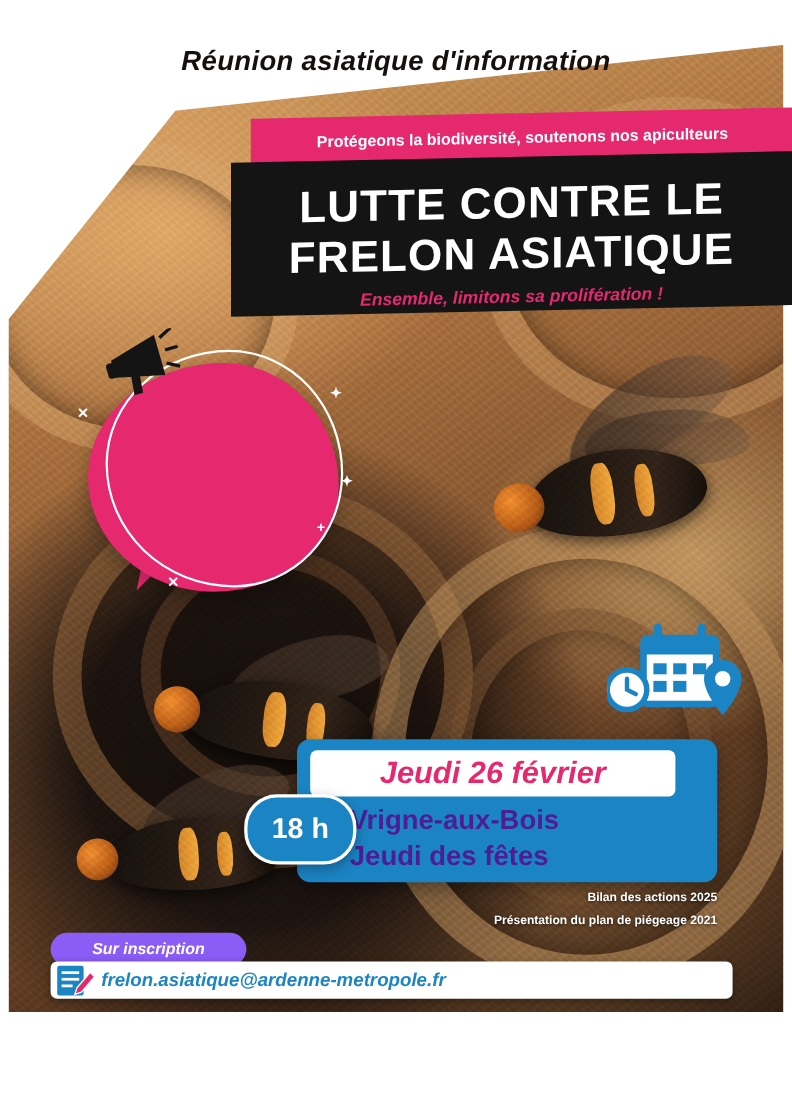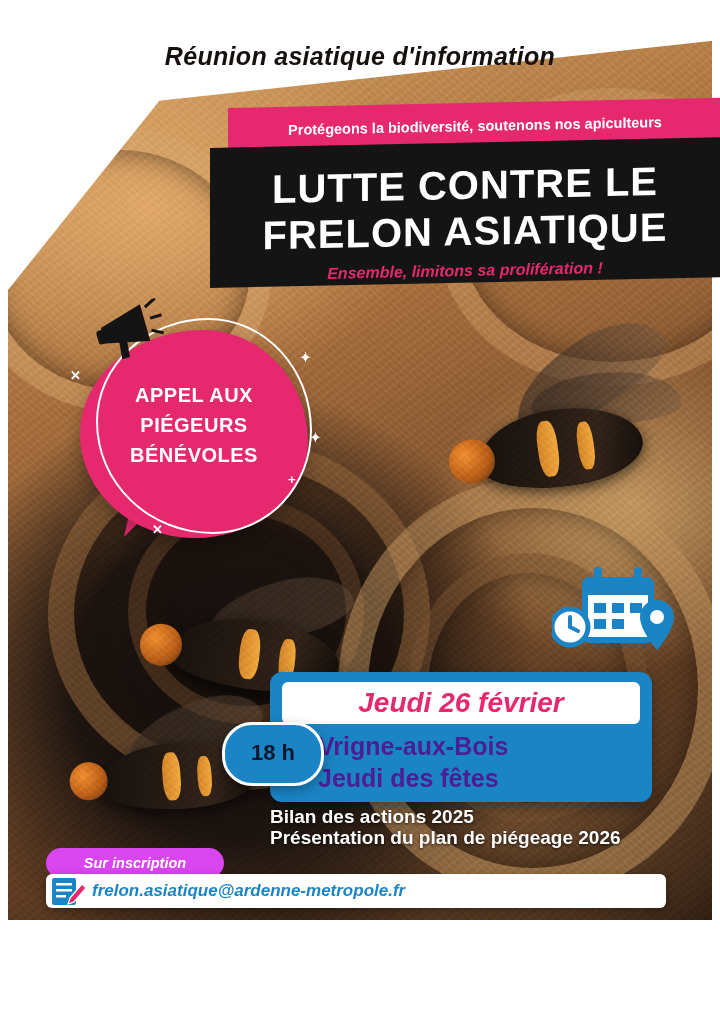--- a/index.html
+++ b/index.html
@@ -235,21 +235,21 @@
     position: absolute;
     left: 270px; top: 672px;
     width: 382px; height: 130px;
     background: #1b84c4;
     border-radius: 12px;
     box-shadow: 0 5px 16px rgba(0,0,0,.35);
   }
   .date-top {
     position: absolute;
     left: 282px; top: 682px;
-    width: 358px; height: 42px;
+    width: 332px; height: 42px;
     background: #ffffff;
     border-radius: 6px;
   }
   .date-top span {
     display: block;
     text-align: center;
     line-height: 42px;
     font-size: 28px;
     font-weight: bold;
     font-style: italic;
@@ -264,50 +264,50 @@
     font-weight: bold;
     line-height: 32px;
   }
   .hour-badge {
     position: absolute;
     left: 222px; top: 722px;
     width: 96px; height: 58px;
     background: #1b84c4;
     border: 3px solid #ffffff;
     border-radius: 30px;
-    color: #0f172a;
-    font-size: 22px;
+    color: #ffffff;
+    font-size: 26px;
     font-weight: bold;
     text-align: center;
     line-height: 56px;
     box-shadow: 0 4px 12px rgba(0,0,0,.3);
   }
   .cal-icons {
     position: absolute;
     left: 552px; top: 565px;
     width: 130px; height: 105px;
   }
   .date-notes {
     position: absolute;
     left: 270px; top: 806px;
     width: 382px;
-    text-align: left;
-    color: #ffffff;
-    font-size: 19px;
+    text-align: right;
+    color: #ffffff;
+    font-size: 11px;
     font-weight: bold;
     line-height: 21px;
     text-shadow: 0 1px 3px rgba(0,0,0,.7);
   }
 
   
   .reg-tab {
     position: absolute;
     left: 46px; top: 848px;
     width: 178px; height: 30px;
-    background: #d946ef;
+    background: #8b5cf6;
     border-radius: 15px;
   }
   .reg-tab span {
     display: block;
     text-align: center;
     line-height: 30px;
     color: #ffffff;
     font-size: 14.5px;
     font-weight: bold;
     font-style: italic;
@@ -407,25 +407,20 @@
       <path d="M56 6 L68 0" stroke="#141414" stroke-width="3"></path>
       <path d="M58 18 L70 18" stroke="#141414" stroke-width="3"></path>
       <path d="M56 30 L67 36" stroke="#141414" stroke-width="3"></path>
     </svg>
   </div>
   <div class="spark" style="left:300px; top:350px;">✦</div>
   <div class="spark" style="left:310px; top:430px;">✦</div>
   <div class="spark" style="left:70px;  top:368px;">✕</div>
   <div class="spark" style="left:152px; top:522px;">✕</div>
   <div class="spark" style="left:288px; top:472px;">+</div>
-  <div class="bubble-text">
-    <div>APPEL AUX</div>
-    <div>PIÉGEURS</div>
-    <div>BÉNÉVOLES</div>
-  </div>
 
   <div class="cal-icons">
     <svg width="130" height="105" viewBox="0 0 130 105">
       <g>
         <rect x="30" y="12" width="72" height="66" rx="7" fill="#1b84c4"></rect>
         <rect x="36" y="30" width="60" height="42" fill="#ffffff"></rect>
         <rect x="42" y="2" width="8" height="18" rx="4" fill="#1b84c4"></rect>
         <rect x="82" y="2" width="8" height="18" rx="4" fill="#1b84c4"></rect>
         <rect x="42" y="38" width="12" height="10" fill="#1b84c4"></rect>
         <rect x="60" y="38" width="12" height="10" fill="#1b84c4"></rect>
@@ -448,21 +443,21 @@
   <div class="date-top">
     <span>Jeudi 26 février</span>
   </div>
   <div class="date-place">
     <div>Vrigne-aux-Bois</div>
     <div>Jeudi des fêtes</div>
   </div>
   <div class="hour-badge">18 h</div>
   <div class="date-notes">
     <div>Bilan des actions 2025</div>
-    <div>Présentation du plan de piégeage 2026</div>
+    <div>Présentation du plan de piégeage 2021</div>
   </div>
 
   <div class="reg-tab">
     <span>Sur inscription</span>
   </div>
   <div class="reg-bar"></div>
   <div class="reg-icon">
     <svg width="40" height="34" viewBox="0 0 40 34">
       <rect x="4" y="4" width="24" height="27" rx="2" fill="#1b84c4"></rect>
       <rect x="8" y="9" width="16" height="2.5" fill="#ffffff"></rect>

